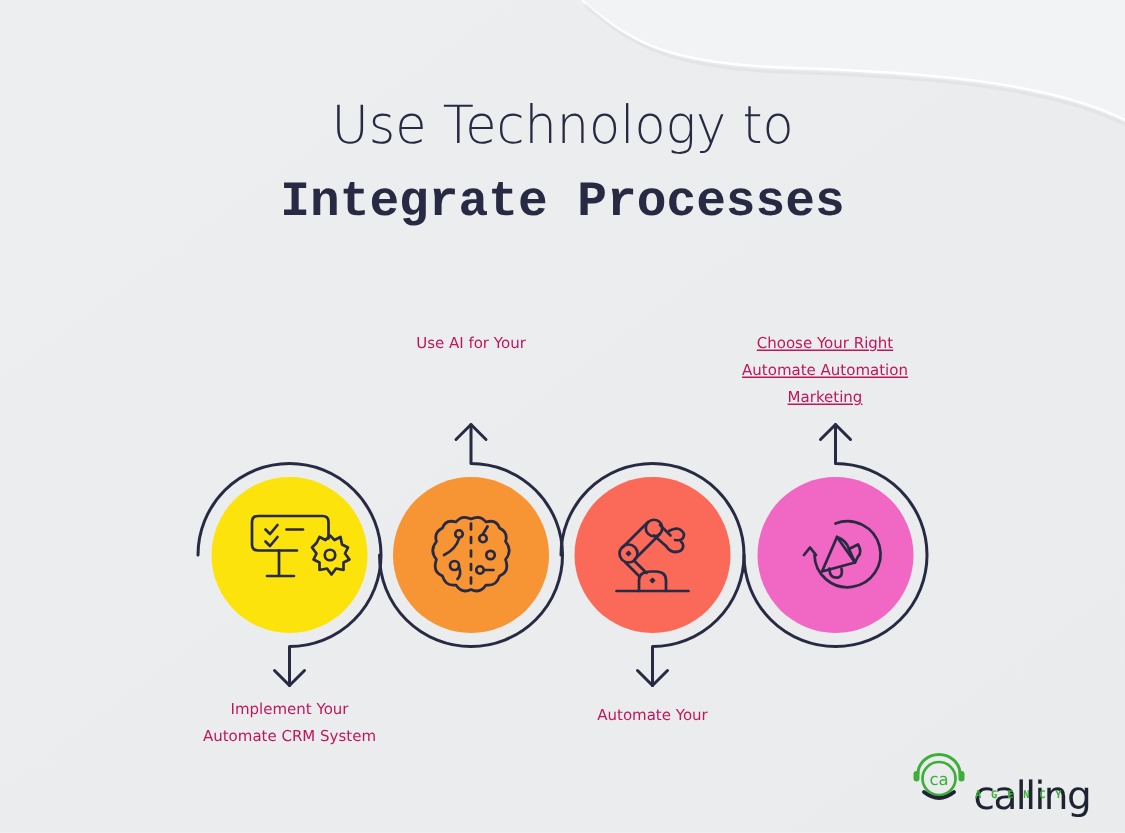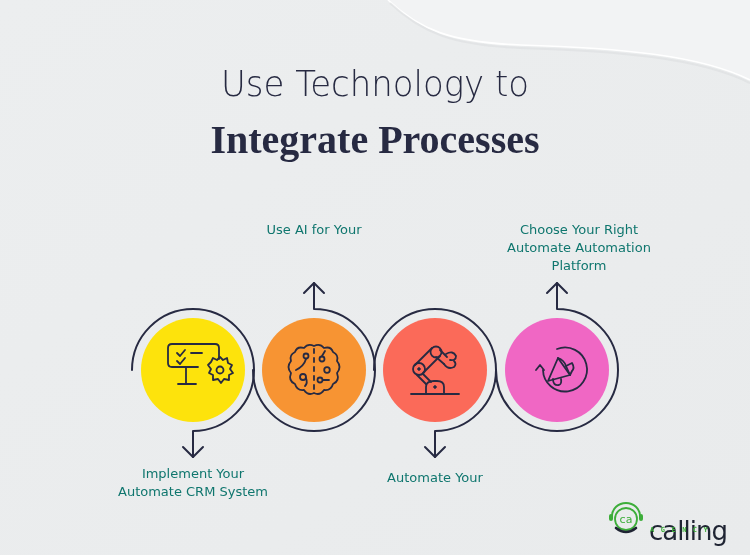--- a/index.html
+++ b/index.html
@@ -12,27 +12,27 @@
   }
   .bg-svg { position: absolute; left: 0; top: 0; width: 750px; height: 555px; }
   .title-light {
     position: absolute; left: 0; width: 750px; top: 64px;
     text-align: center; font-size: 35px; font-weight: 300; letter-spacing: 0px;
     color: #272a42; font-family: "DejaVu Sans", sans-serif;
     transform: scaleX(0.97);
   }
   .title-bold {
     position: absolute; left: 0; width: 750px; top: 116px;
-    text-align: center; font-size: 40px; font-weight: 700;
-    color: #272a42; font-family: Liberation Serif, serif; letter-spacing: 0px;
+    text-align: center; font-size: 33px; font-weight: 700;
+    color: #272a42; font-family: Liberation Mono, monospace; letter-spacing: 0px;
   }
   .diagram { position: absolute; left: 0; top: 0; width: 750px; height: 555px; }
   .step-label {
     position: absolute; text-align: center;
-    font-size: 13px; line-height: 18px; font-weight: 500; color: #0f766e;
+    font-size: 10px; line-height: 18px; font-weight: 500; color: #be185d;
     font-family: "DejaVu Sans", sans-serif;
   }
   .step-label span { display: block; white-space: nowrap; }
   .logo { position: absolute; left: 606px; top: 500px; width: 130px; height: 38px; }
   .logo-word {
     position: absolute; left: 43px; top: 16px; font-size: 26px; font-weight: 400;
     color: #1f2433; font-family: "DejaVu Sans", sans-serif; letter-spacing: -1px;
   }
   .logo-sub {
     position: absolute; left: 44px; top: 26px; font-size: 7px; font-weight: 700;
@@ -130,24 +130,24 @@
 <div class="step-label" style="left:113px; top:465px; width:160px;">
   <span>Implement Your</span>
   <span>Automate CRM System</span>
 </div>
 <div class="step-label" style="left:234px; top:221px; width:160px;">
   <span>Use AI for Your</span>
 </div>
 <div class="step-label" style="left:355px; top:469px; width:160px;">
   <span>Automate Your</span>
 </div>
-<div class="step-label" style="left:489px; top:221px; width:180px;">
+<div class="step-label" style="left:460px; top:221px; width:180px;text-decoration:underline;">
   <span>Choose Your Right</span>
   <span>Automate Automation</span>
-  <span>Platform</span>
+  <span>Marketing</span>
 </div>
 
 <div class="logo">
   <svg width="40" height="38" viewBox="0 0 40 38" style="position:absolute;left:0;top:0;">
     <path d="M6 16 A14 13 0 0 1 34 16" fill="none" stroke="#3dae3a" stroke-width="2"></path>
     <rect x="3" y="14" width="4" height="7" rx="2" fill="#3dae3a"></rect>
     <rect x="33" y="14" width="4" height="7" rx="2" fill="#3dae3a"></rect>
     <circle cx="20" cy="19" r="11" fill="none" stroke="#3dae3a" stroke-width="1.8"></circle>
     <text x="20" y="23" text-anchor="middle" font-size="11" font-family="DejaVu Sans, sans-serif" fill="#3dae3a">ca</text>
     <path d="M10 28 Q20 36 30 28" fill="none" stroke="#1f2433" stroke-width="2.6" stroke-linecap="round"></path>

